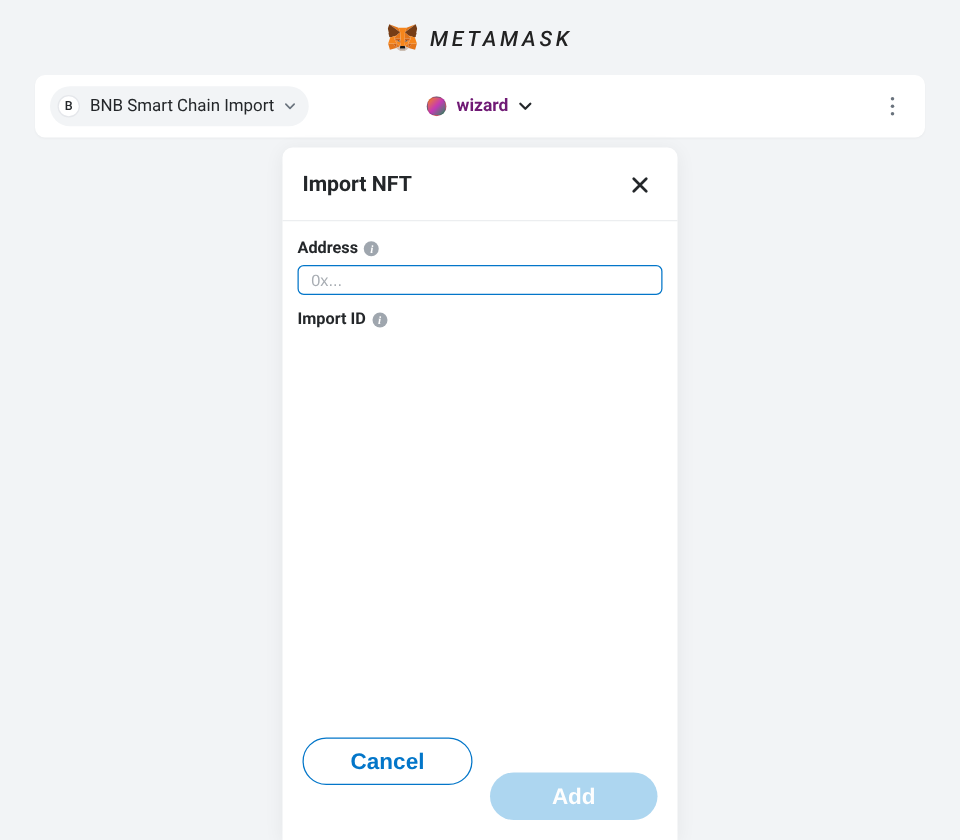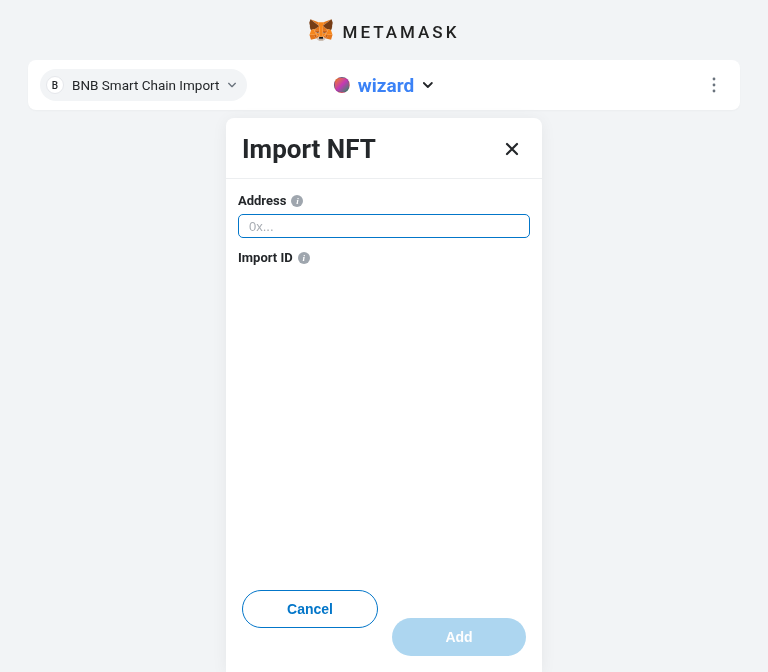--- a/index.html
+++ b/index.html
@@ -9,20 +9,21 @@
     width: 768px;
     height: 672px;
     overflow: hidden;
   }
   .brand-bar {
     display: flex;
     align-items: center;
     justify-content: center;
     padding: 18px 0 14px 0;
     gap: 10px;
+    font-style: italic;
   }
   .brand-name {
     font-size: 17px;
     letter-spacing: 3px;
     font-weight: 500;
     color: #222;
   }
   .header-card {
     background: #fff;
     border-radius: 8px;
@@ -65,22 +66,22 @@
     align-items: center;
     gap: 8px;
     cursor: pointer;
     margin: 0 auto;
     position: absolute;
     left: 50%;
     transform: translateX(-50%);
   }
   .account-name {
     font-weight: 700;
-    font-size: 19px;
-    color: #3b82f6;
+    font-size: 14px;
+    color: #701a75;
   }
   .avatar {
     width: 16px;
     height: 16px;
     border-radius: 50%;
     background: linear-gradient(135deg, #f5841f 0%, #c439b5 50%, #2a8f5b 100%);
     border: 1px solid rgba(0,0,0,0.1);
   }
   .header-spacer { flex: 1; }
   .kebab {
@@ -107,21 +108,21 @@
     flex-direction: column;
   }
   .modal-header {
     display: flex;
     align-items: center;
     justify-content: space-between;
     padding: 16px 16px 14px 16px;
     border-bottom: 1px solid #eceef0;
   }
   .modal-title {
-    font-size: 26px;
+    font-size: 17px;
     font-weight: 700;
     color: #24272a;
   }
   .close-btn {
     width: 28px;
     height: 28px;
     display: flex;
     align-items: center;
     justify-content: center;
     cursor: pointer;
@@ -171,21 +172,21 @@
   .text-input::placeholder { color: #a8adb3; }
   .modal-footer {
     display: flex;
     gap: 14px;
     padding: 10px 16px 16px 16px;
   }
   .btn {
     flex: 1;
     height: 38px;
     border-radius: 20px;
-    font-size: 14px;
+    font-size: 18px;
     font-weight: 600;
     display: flex;
     align-items: center;
     justify-content: center;
     cursor: pointer;
     border: none;
   }
   .btn-outline {
     background: #fff;
     color: #0376c9;

